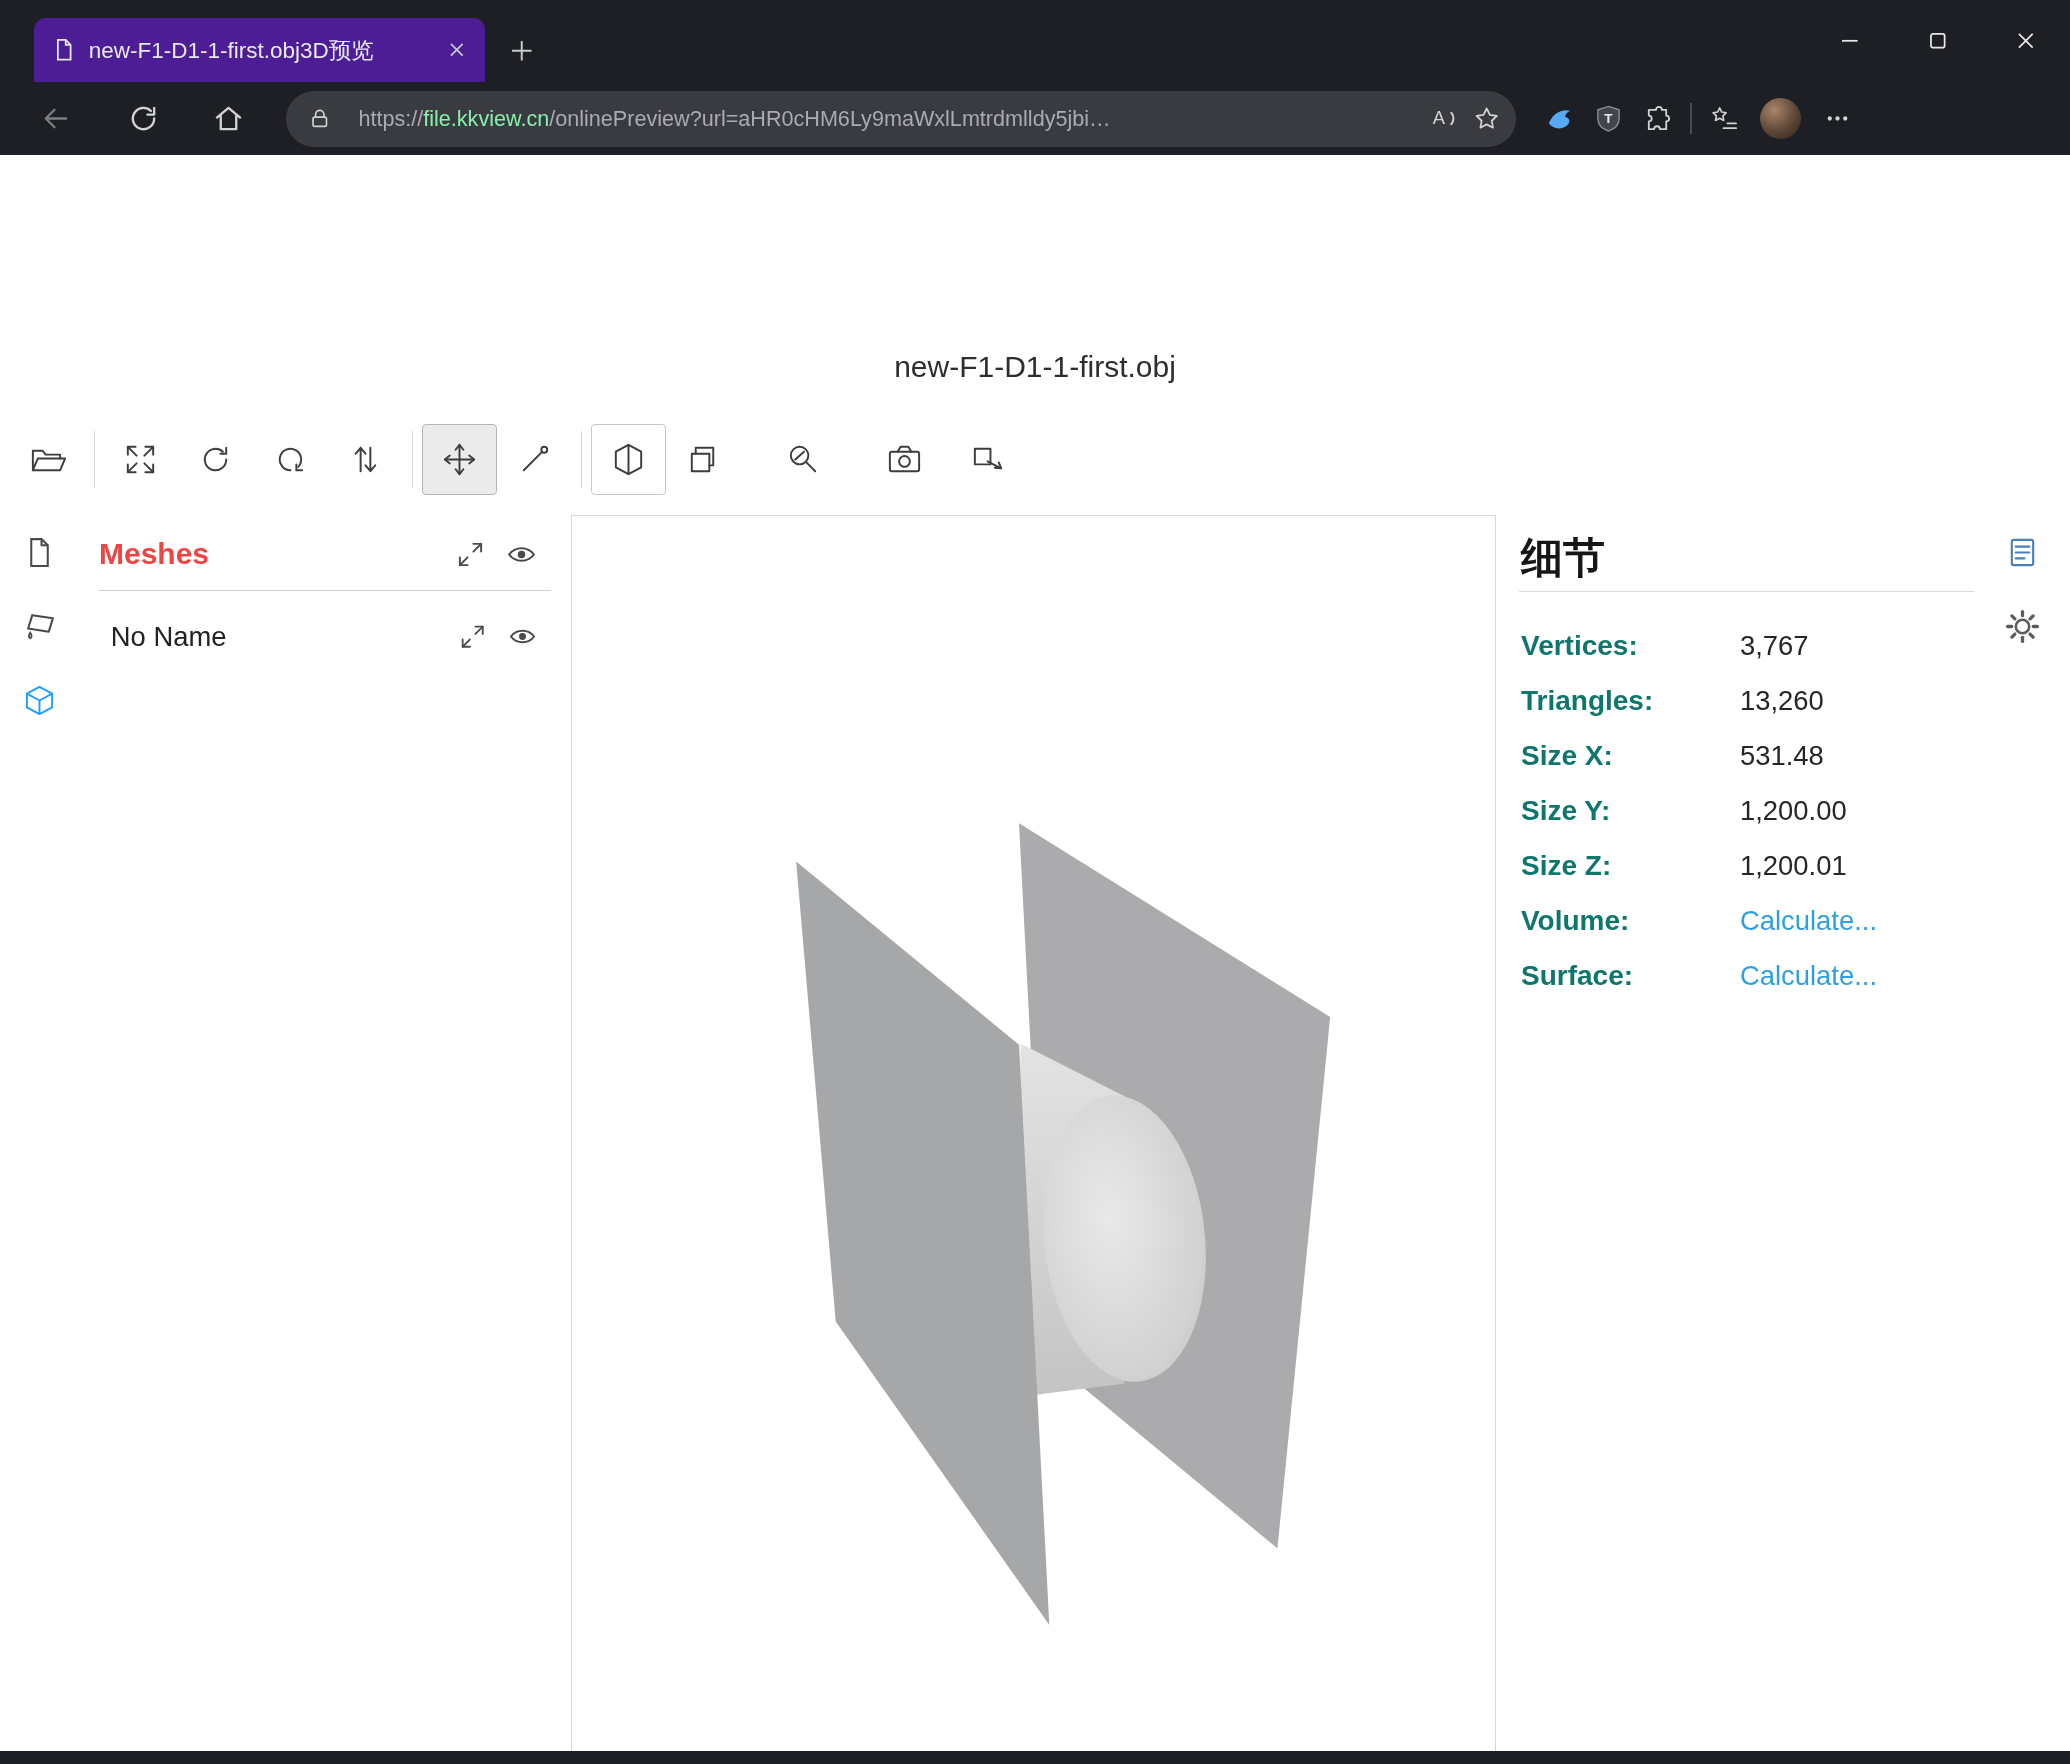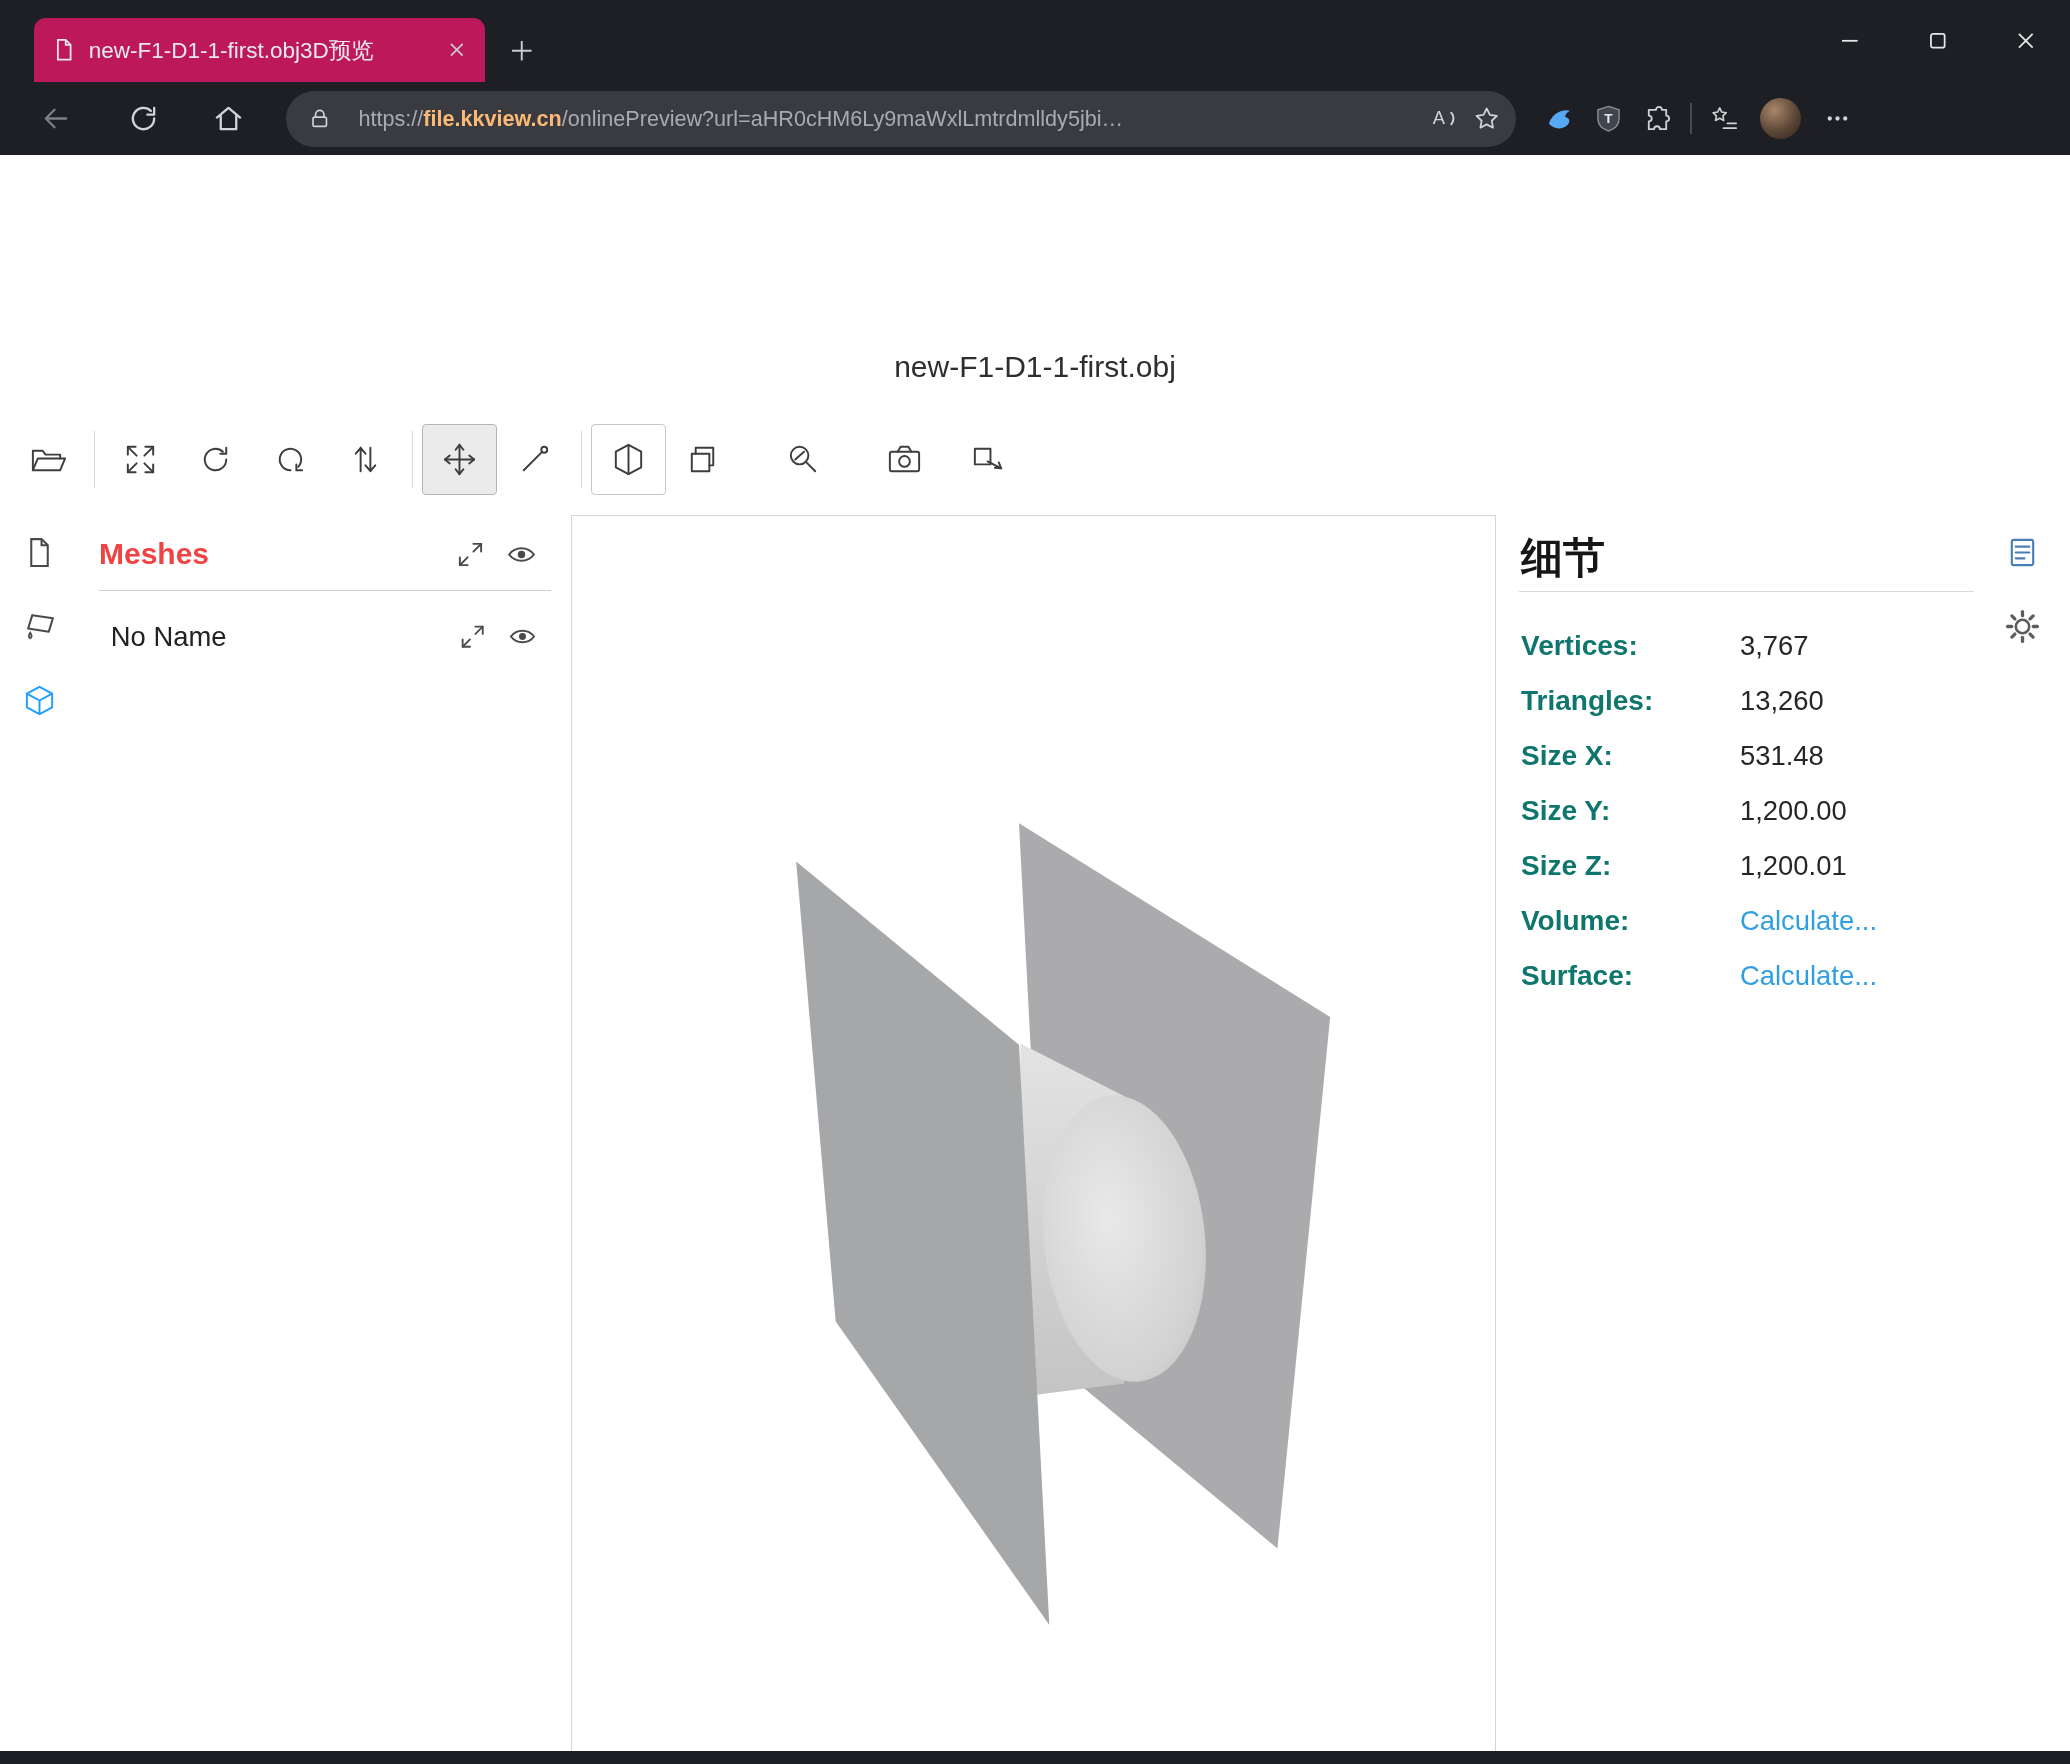--- a/index.html
+++ b/index.html
@@ -1,32 +1,32 @@
 <!DOCTYPE html>
 <html><head>
 <meta charset="utf-8">
 <style>
   html,body{margin:0;padding:0;background:#fff;}
   body{width:2070px;height:1764px;position:relative;font-family:"Liberation Sans",sans-serif;overflow:hidden;}
   svg{display:block;}
 
   
   .titlebar{position:absolute;left:0;top:0;width:2070px;height:82px;background:#1e1f24;}
-  .tab{position:absolute;left:34px;top:17.6px;width:451px;height:65px;background:#be185d;border-radius:11.8px 11.8px 0 0;display:flex;align-items:center;}
+  .tab{position:absolute;left:34px;top:17.6px;width:451px;height:65px;background:#4c1d95;border-radius:11.8px 11.8px 0 0;display:flex;align-items:center;}
   .tab-title{color:#e8e9ec;font-size:22.5px;margin-left:13.7px;white-space:nowrap;overflow:hidden;text-overflow:ellipsis;max-width:323px;}
   .tab-close{margin-left:auto;margin-right:13.7px;width:29px;height:29px;display:grid;place-items:center;border-radius:5.9px;}
   .newtab{position:absolute;left:502px;top:31px;width:39px;height:39px;display:grid;place-items:center;border-radius:7.8px;}
   .wincontrols{position:absolute;right:0;top:0;height:82px;display:flex;}
   .winbtn{width:88px;height:82px;display:grid;place-items:center;}
 
   .navbar{position:absolute;left:0;top:82px;width:2070px;height:73px;background:#1e1f24;}
   .navbtn{position:absolute;top:11.8px;width:49px;height:49px;display:grid;place-items:center;border-radius:7.8px;}
   .addressbar{position:absolute;left:286px;top:8.8px;width:1230px;height:56px;background:#3a3b41;border-radius:28px;display:flex;align-items:center;}
   .url{font-size:21.6px;color:#a9abb1;white-space:nowrap;overflow:hidden;margin-left:17.6px;flex:1;}
-  .url .host{color:#fdba74;font-weight:bold;}
+  .url .host{color:#86efac;}
   .pillicon{width:43px;height:43px;display:grid;place-items:center;flex:0 0 auto;}
   .extrow{position:absolute;top:11.8px;height:49px;display:flex;align-items:center;}
   .exticon{width:49px;height:49px;display:grid;place-items:center;border-radius:7.8px;}
   .vdiv{width:2px;height:31px;background:#4a4b51;margin:0 7.8px;}
   .avatar{width:41px;height:41px;border-radius:50%;background:radial-gradient(circle at 35% 30%,#a8876a,#5c4636 55%,#2a231f);margin:0 11.8px;}
 
   
   .content{position:absolute;left:0;top:162px;width:2070px;height:1320px;background:#ffffff;}
   .bottombar{position:absolute;left:0;top:1751px;width:2070px;height:13.7px;background:#1e1f24;}
 

